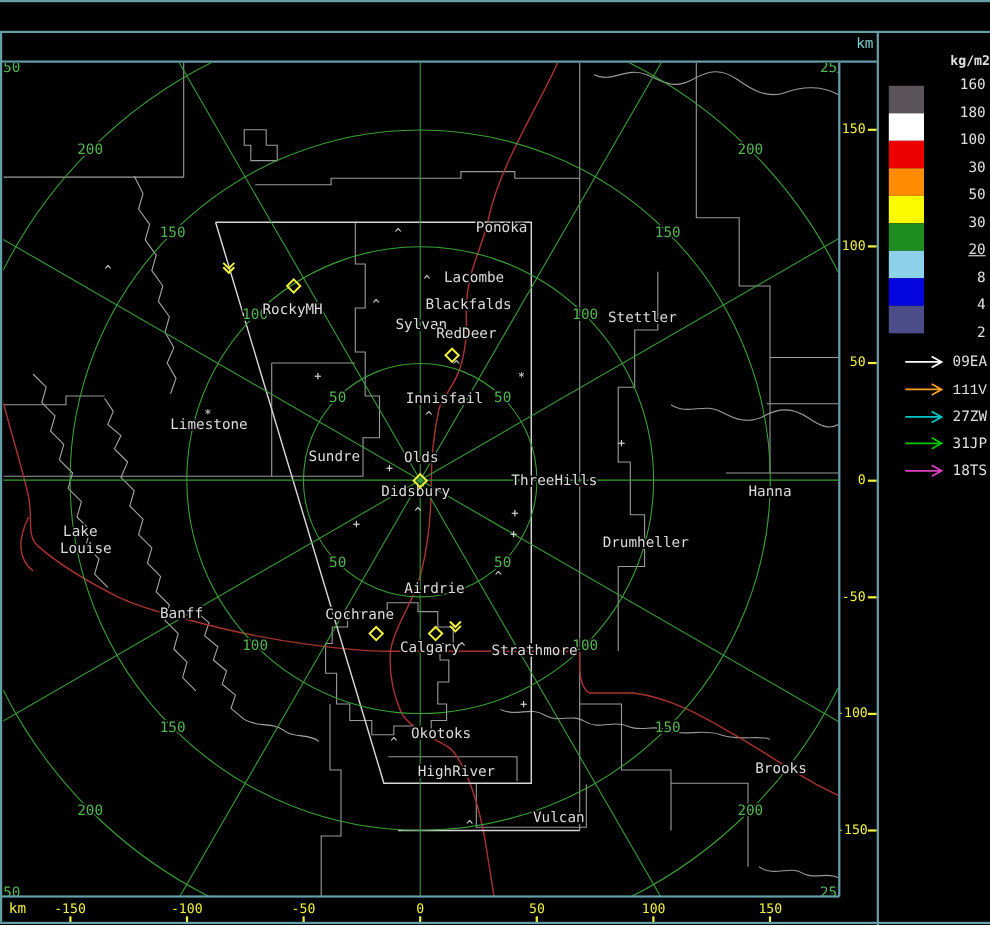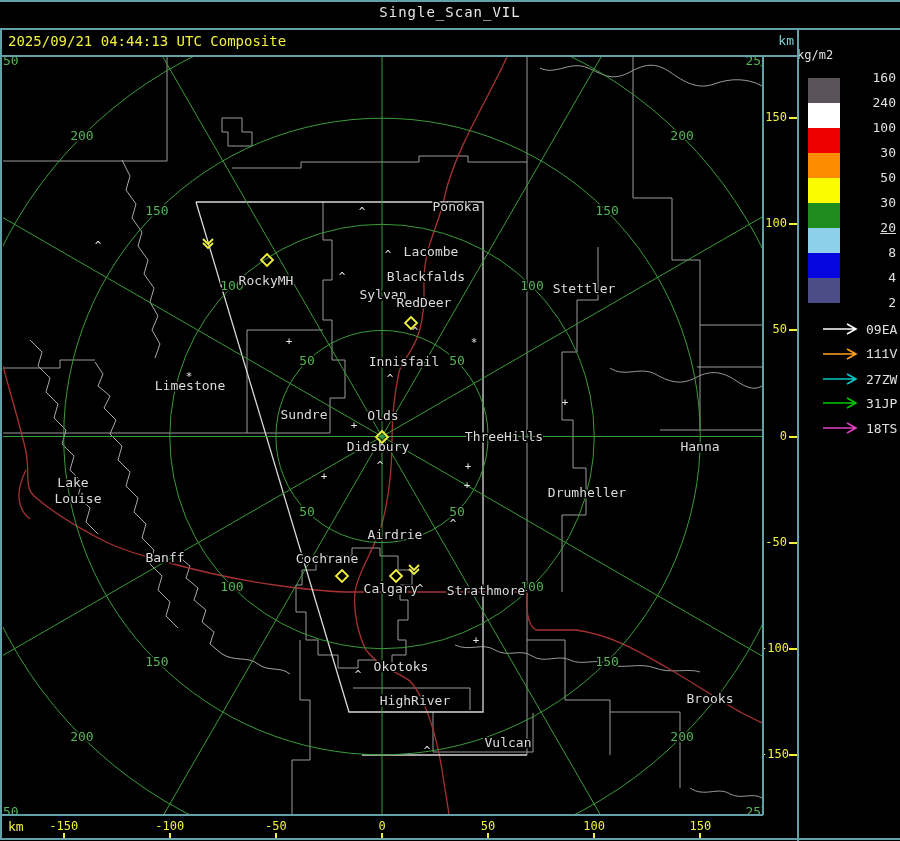--- a/index.html
+++ b/index.html
@@ -23,40 +23,36 @@
              text-anchor:middle;stroke:#000;stroke-width:3;paint-order:stroke;}
   .citylabel{fill:var(--c-city_white);font-size:13px;font-family:"DejaVu Sans Mono",monospace;
              text-anchor:middle;stroke:#000;stroke-width:3;paint-order:stroke;}
   .wmark{fill:#e6e6e6;font-size:11px;font-family:"DejaVu Sans Mono",monospace;text-anchor:middle;}
   .ymark{stroke:var(--c-marker_yellow);stroke-width:1.8;fill:none;}
   .xlab{position:absolute;width:48px;text-align:center;color:var(--c-yellow);font-size:12px;top:819px;}
   .xtick{position:absolute;width:2px;height:7px;top:833px;background:var(--c-yellow);}
   .ylab{position:absolute;left:760px;width:27px;text-align:right;color:var(--c-yellow);font-size:12px;}
   .ytick{position:absolute;left:789px;width:8px;height:2px;background:var(--c-yellow);}
   #km-bottom{position:absolute;left:8px;top:819px;color:var(--c-yellow);font-size:13px;}
-  #legend-unit{position:absolute;left:797px;top:48px;width:103px;text-align:left;
-               color:#e0e0e0;font-size:12px;}
+  #legend-unit{position:absolute;left:797px;top:48px;width:103px;text-align:right;
+               color:#e0e0e0;font-size:12px;font-weight:bold;}
   .swatch{position:absolute;left:808px;width:32px;height:25px;}
   .slab{position:absolute;left:848px;width:48px;height:16px;color:#e0e0e0;font-size:13px;line-height:16px;text-align:right;}
   .trackrow{position:absolute;left:821px;width:97px;height:14px;}
   .trackrow svg{position:absolute;left:0;top:1px;}
   .tracklab{position:absolute;left:45px;top:0;color:#e0e0e0;font-size:13px;}
 </style>
 </head>
 <body>
 
 <div id="app">
 
   <div class="hline" style="top:0"></div>
-  <div id="title-bar">
-    <span>Single_Scan_VIL</span>
-  </div>
   <div class="hline" style="top:28px"></div>
 
-  <span id="timestamp">2025/09/21 04:44:13 UTC Composite</span>
   <span id="km-top">km</span>
   <div class="hline" style="top:55px;width:797px"></div>
 
   <svg id="map-svg" width="900" height="841">
     <defs>
       <clipPath id="mapclip">
           <rect x="3" y="57" width="759" height="758"></rect>
         </clipPath>
     </defs>
     <g clip-path="url(#mapclip)">
@@ -240,21 +236,21 @@
       <div class="swatch" style="top: 78px; background: rgb(90, 84, 88);"></div>
       <div class="swatch" style="top: 103px; background: rgb(255, 255, 255);"></div>
       <div class="swatch" style="top: 128px; background: rgb(239, 0, 0);"></div>
       <div class="swatch" style="top: 153px; background: rgb(255, 140, 0);"></div>
       <div class="swatch" style="top: 178px; background: rgb(252, 252, 0);"></div>
       <div class="swatch" style="top: 203px; background: rgb(31, 140, 31);"></div>
       <div class="swatch" style="top: 228px; background: rgb(140, 208, 234);"></div>
       <div class="swatch" style="top: 253px; background: rgb(5, 5, 224);"></div>
       <div class="swatch" style="top: 278px; background: rgb(76, 76, 136);"></div>
       <div class="slab" style="top: 70px;">160</div>
-      <div class="slab" style="top: 95px;">240</div>
+      <div class="slab" style="top: 95px;">180</div>
       <div class="slab" style="top: 120px;">100</div>
       <div class="slab" style="top: 145px;">30</div>
       <div class="slab" style="top: 170px;">50</div>
       <div class="slab" style="top: 195px;">30</div>
       <div class="slab" style="top: 220px; text-decoration: underline;">20</div>
       <div class="slab" style="top: 245px;">8</div>
       <div class="slab" style="top: 270px;">4</div>
       <div class="slab" style="top: 295px;">2</div>
     </div>
   <div id="tracks">

